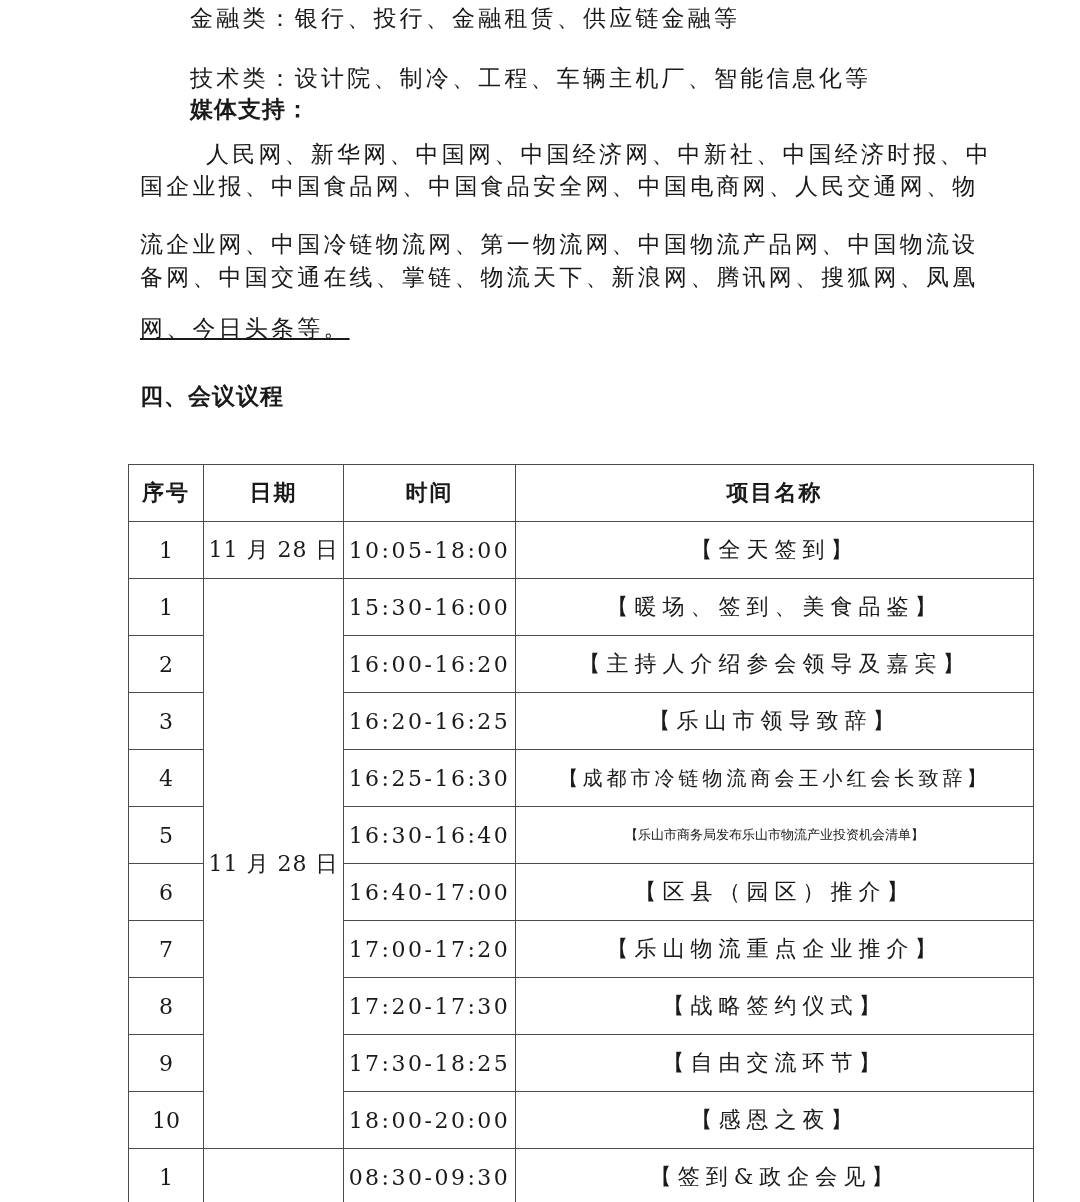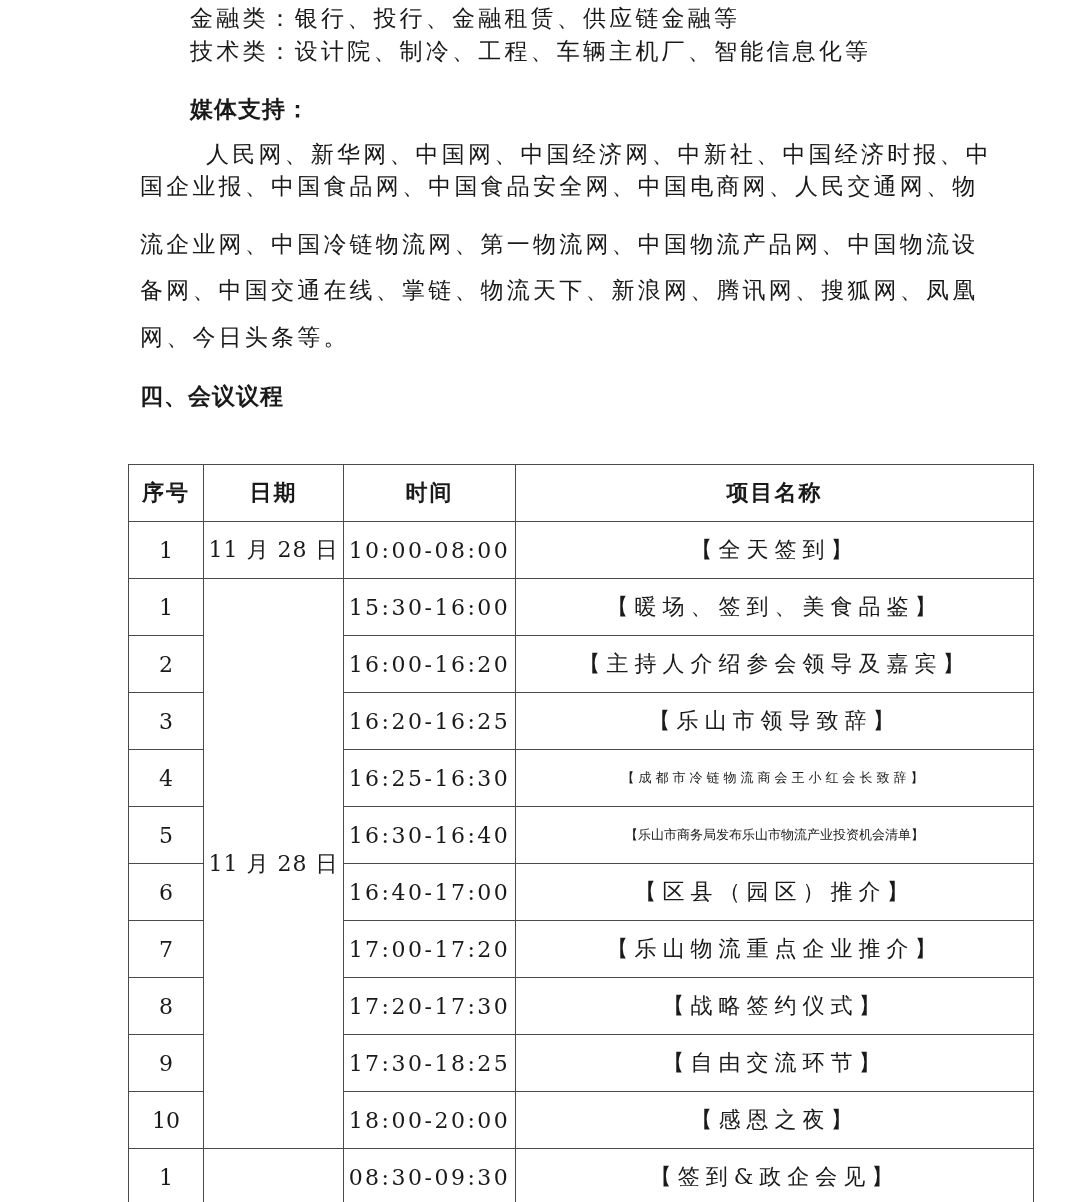--- a/index.html
+++ b/index.html
@@ -20,55 +20,55 @@
       border-collapse: collapse; table-layout: fixed;
     }
     table.agenda td, table.agenda th {
       border: 1.5px solid #4a4a4a; text-align: center; padding: 0;
       height: 56px; font-size: 22px; font-weight: normal;
     }
     table.agenda th { font-weight: bold; font-family: "DejaVu Sans", "Liberation Sans", sans-serif; letter-spacing: 2px; }
     td.time { letter-spacing: 2.5px; }
     td.item { letter-spacing: 6px; }
     td.item.tight { letter-spacing: 0px; font-size: 13px; }
-    td.item.mid { letter-spacing: 4px; font-size: 13px; }
+    td.item.mid { letter-spacing: 4px; font-size: 20px; }
     td.date { letter-spacing: 1px; }
   </style>
 </head>
 <body>
 
 <div class="line indent" style="top:-4px;">金融类：银行、投行、金融租赁、供应链金融等</div>
-<div class="line indent" style="top:29px;">技术类：设计院、制冷、工程、车辆主机厂、智能信息化等</div>
+<div class="line indent" style="top:56px;">技术类：设计院、制冷、工程、车辆主机厂、智能信息化等</div>
 <div class="line indent bold" style="top:87px;">媒体支持：</div>
 <div class="line indent" style="top:132px;margin-left:16px;">人民网、新华网、中国网、中国经济网、中新社、中国经济时报、中</div>
 <div class="line" style="top:164px;">国企业报、中国食品网、中国食品安全网、中国电商网、人民交通网、物</div>
 <div class="line" style="top:222px;">流企业网、中国冷链物流网、第一物流网、中国物流产品网、中国物流设</div>
-<div class="line" style="top:268px;">备网、中国交通在线、掌链、物流天下、新浪网、腾讯网、搜狐网、凤凰</div>
-<div class="line" style="top:315px;">网、今日头条等。</div>
+<div class="line" style="top:255px;">备网、中国交通在线、掌链、物流天下、新浪网、腾讯网、搜狐网、凤凰</div>
+<div class="line" style="top:306px;text-decoration:underline;">网、今日头条等。</div>
 
 <div class="line bold" style="top:376px;font-family:Liberation Mono, monospace;">四、会议议程</div>
 
 <table class="agenda">
   <colgroup>
     <col style="width:75px">
       <col style="width:140px">
       <col style="width:172px">
       <col style="width:518px">
   </colgroup>
   <tbody>
       <tr>
     <th>序号</th>
     <th>日期</th>
     <th>时间</th>
     <th>项目名称</th>
   </tr>
   <tr>
     <td>1</td>
     <td class="date">11 月 28 日</td>
-    <td class="time">10:00-08:00</td>
+    <td class="time">10:05-18:00</td>
     <td class="item">【全天签到】</td>
   </tr>
   <tr>
     <td>1</td>
     <td class="date" rowspan="10">11 月 28 日</td>
     <td class="time">15:30-16:00</td>
     <td class="item">【暖场、签到、美食品鉴】</td>
   </tr>
   <tr>
     <td>2</td>

